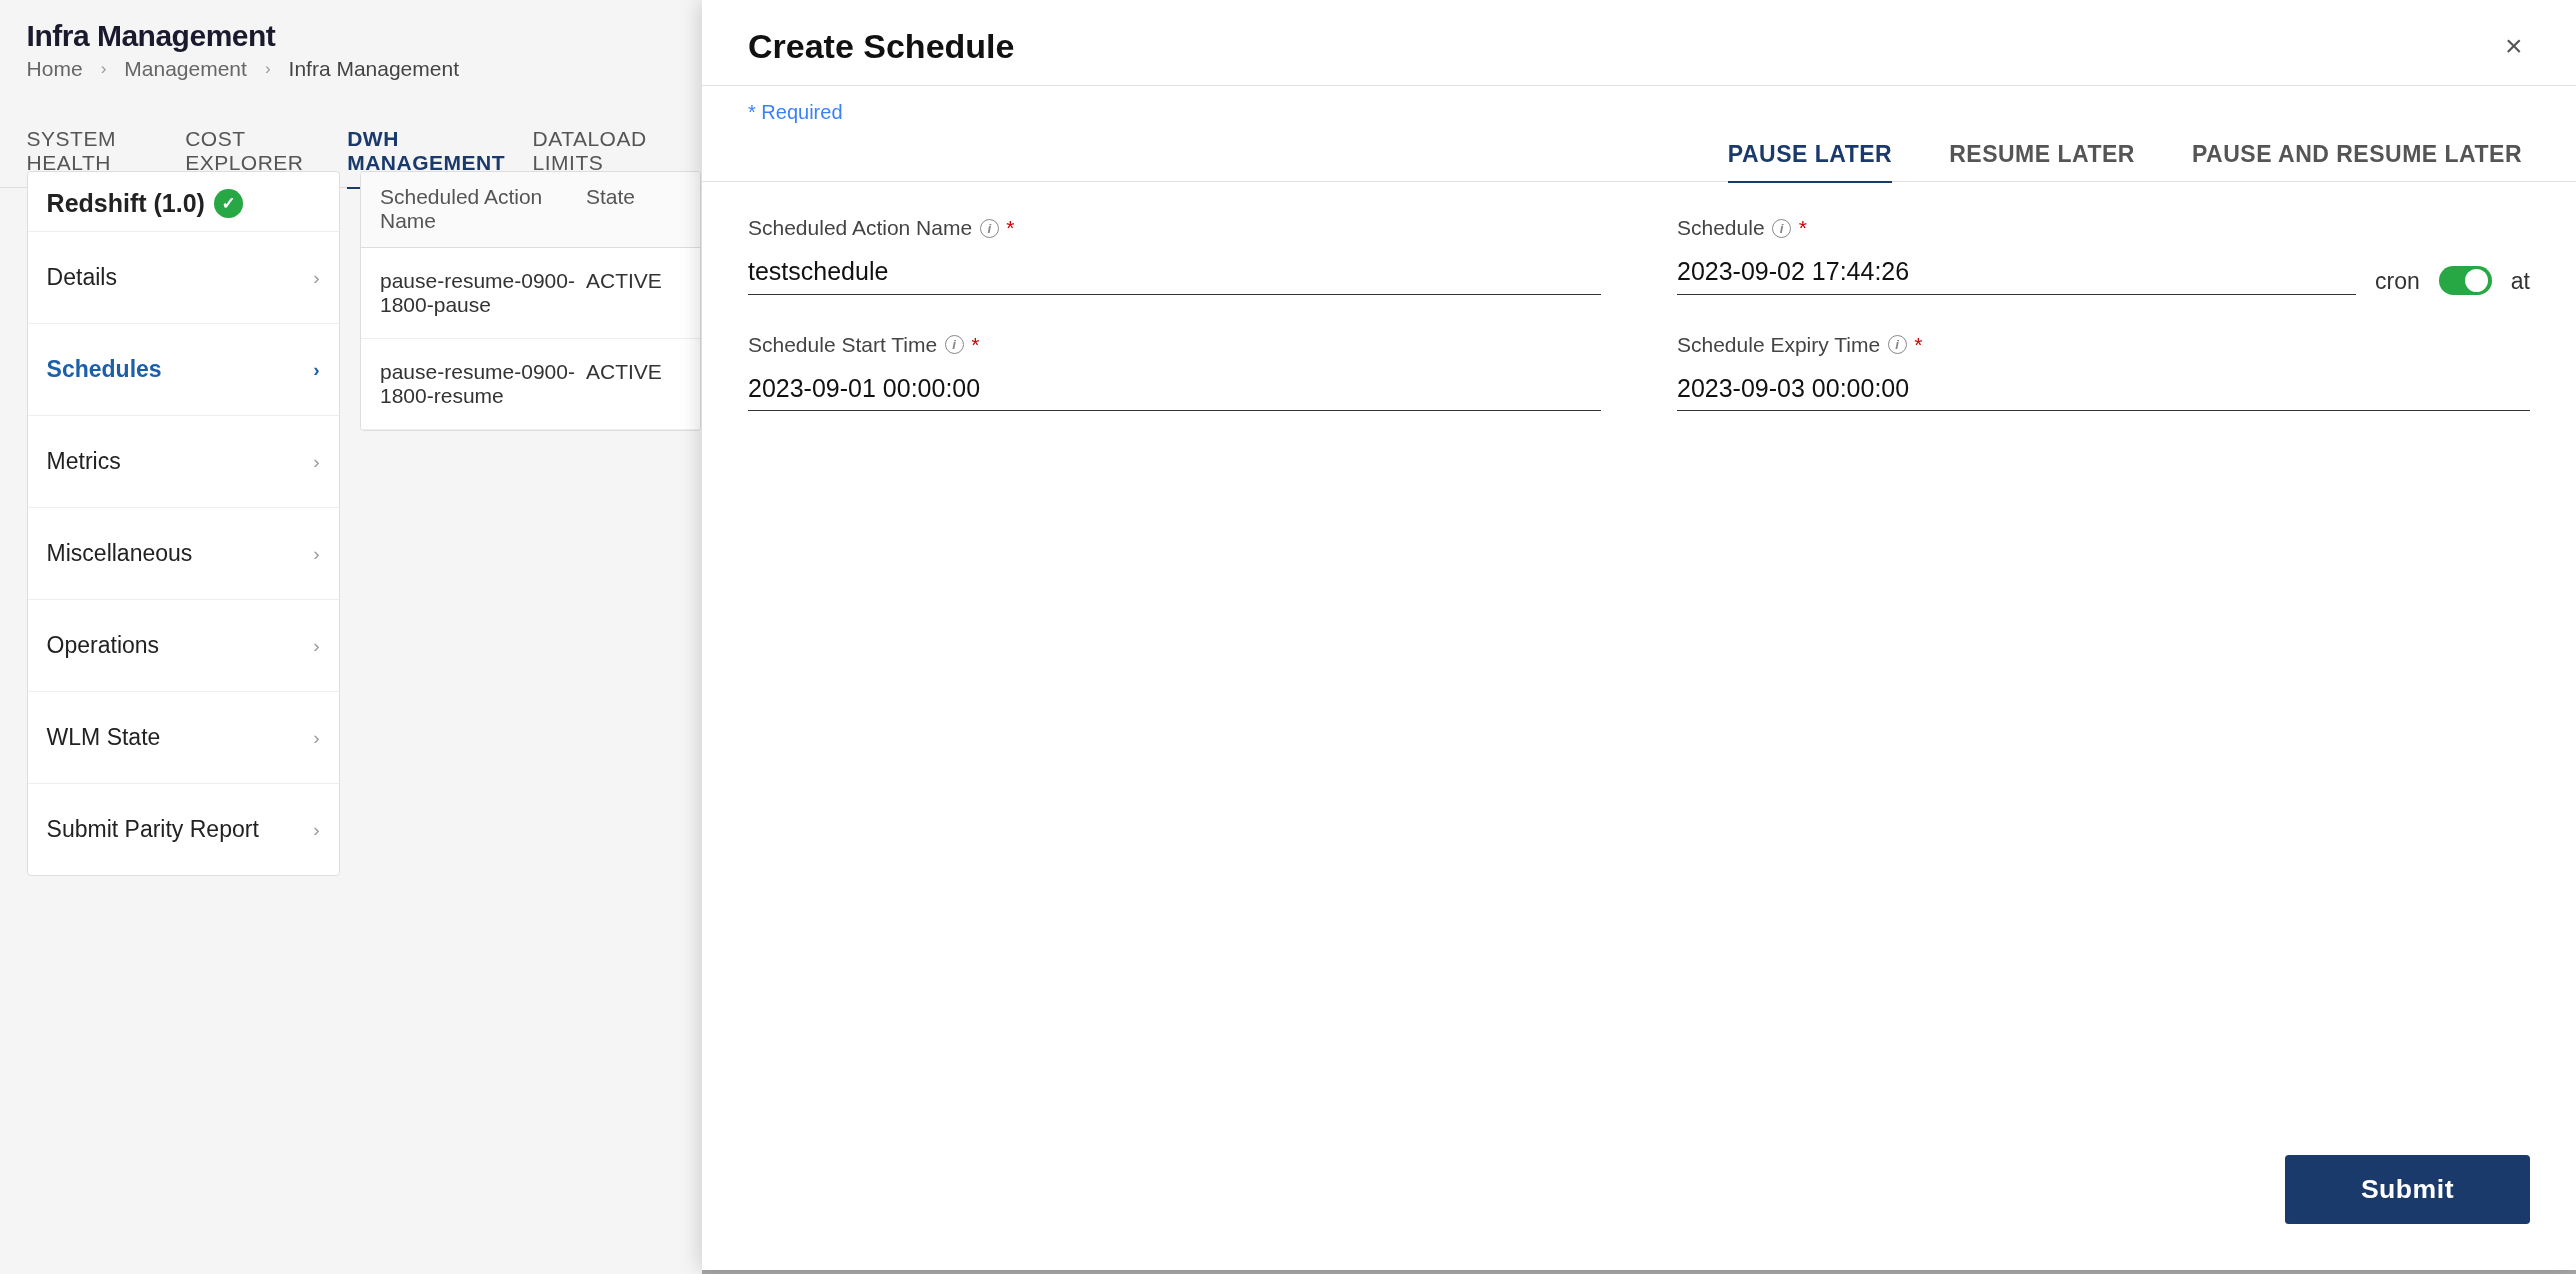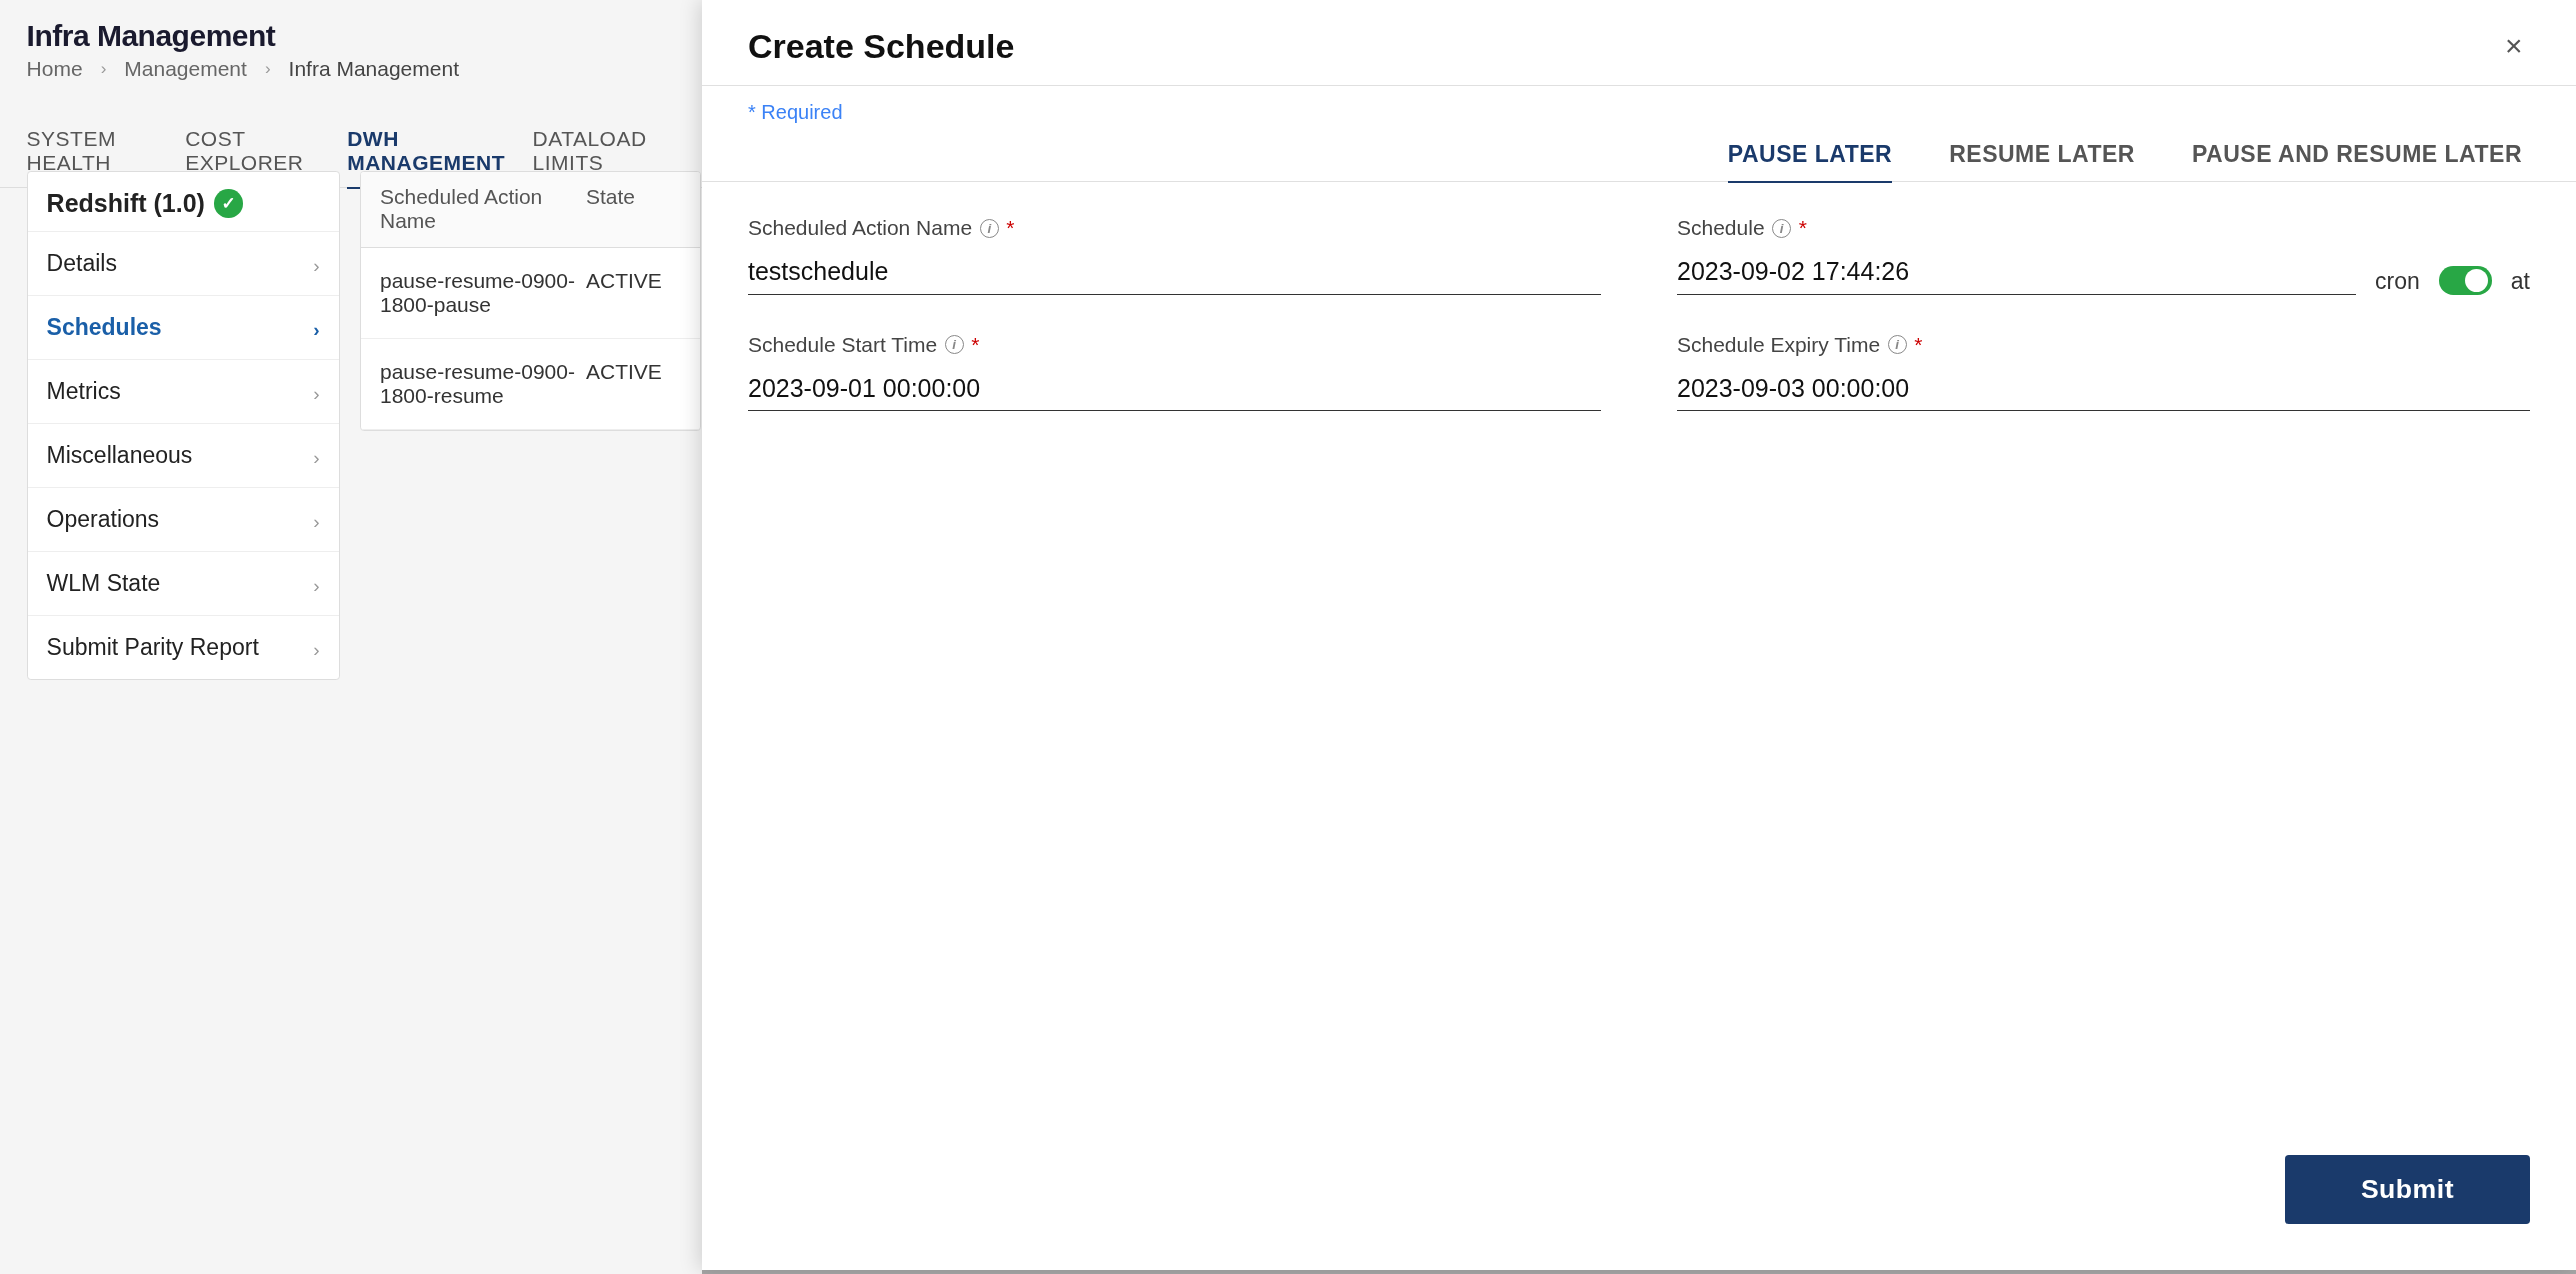--- a/index.html
+++ b/index.html
@@ -106,23 +106,23 @@
     .green-check {
       width: 28.5px; height: 28.5px;
       border-radius: 50%;
       background: #28a745;
       display: flex; align-items: center; justify-content: center;
       color: white;
       font-size: 17px;
     }
     .sidebar-nav-item {
       display: flex;
-      align-items: flex-end;
+      align-items: center;
       justify-content: space-between;
-      padding: 18px 19px;
+      padding: 32px 19px;
       border-top: 0.9px solid #eee;
       cursor: pointer;
       font-size: 23px;
       color: #222;
     }
     .sidebar-nav-item.active {
       color: #1a5fa8;
       font-weight: 600;
     }
     .sidebar-nav-item .chevron {

